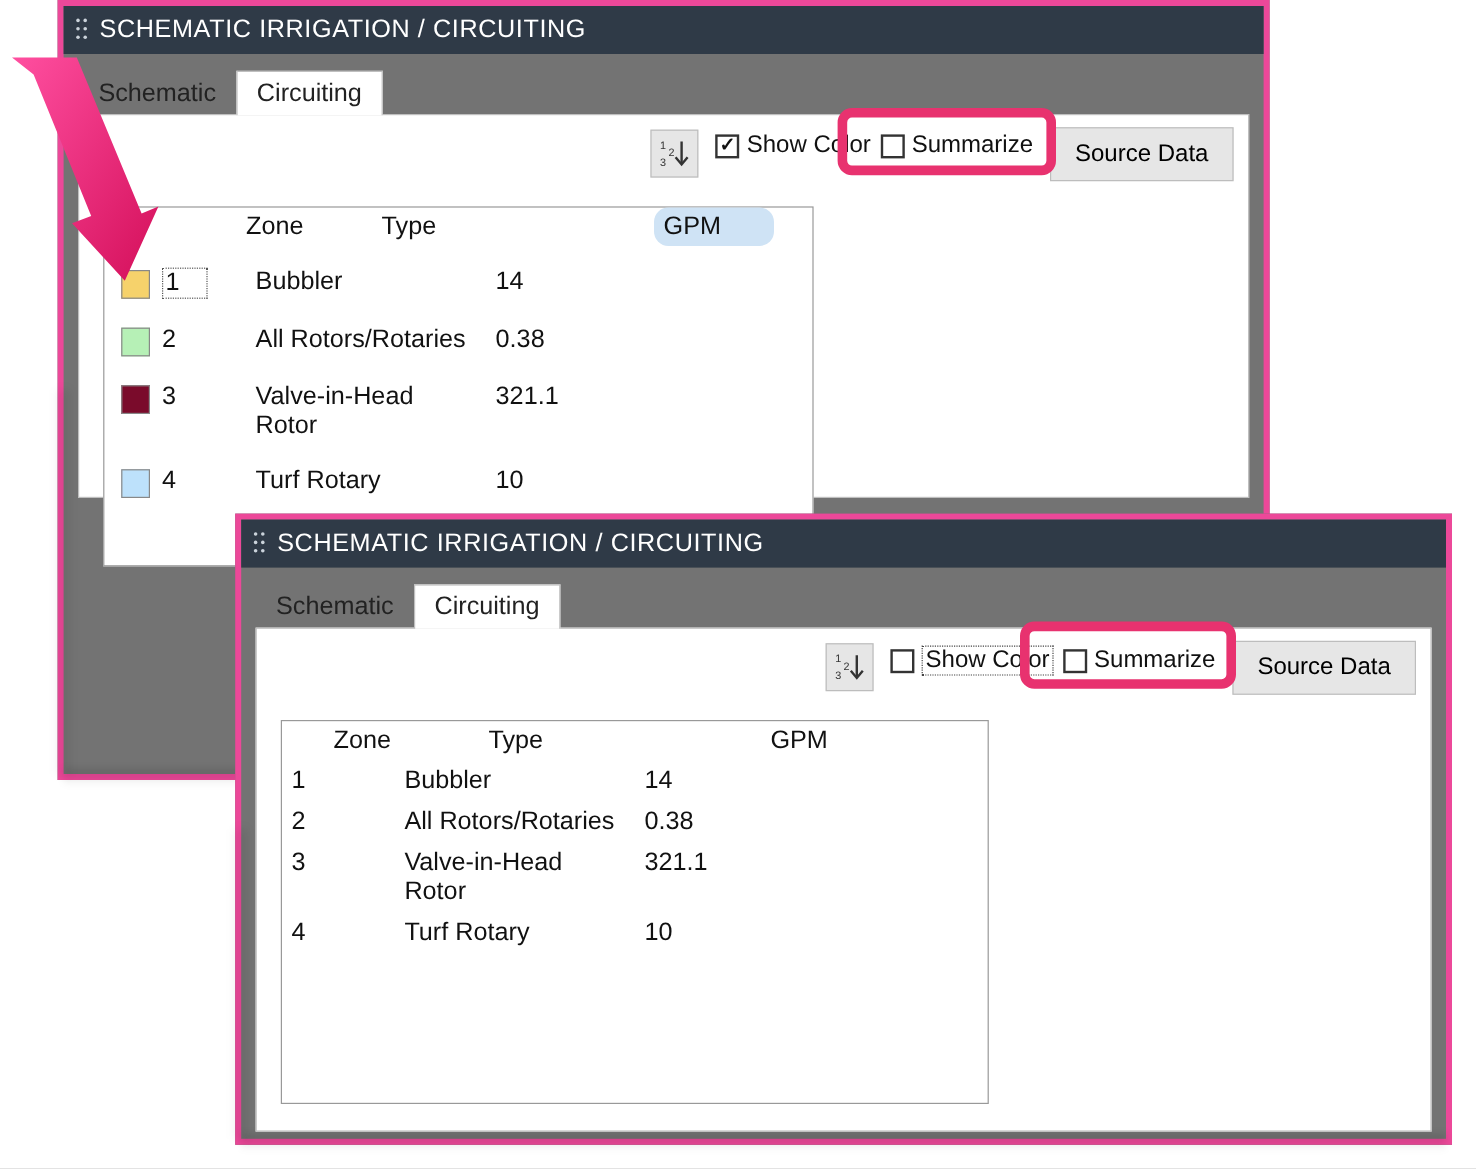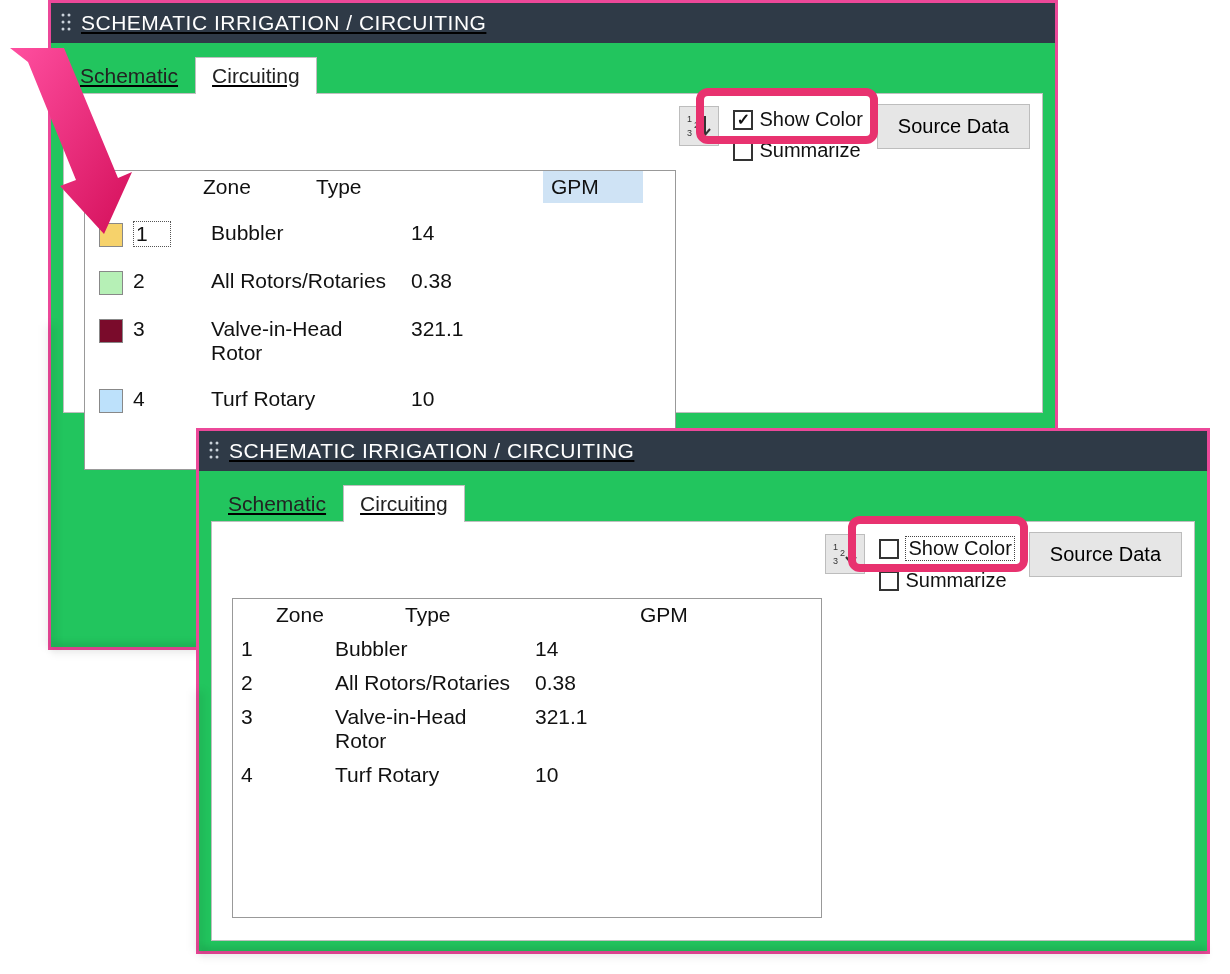--- a/index.html
+++ b/index.html
@@ -9,23 +9,22 @@
     font-size: 20px;
     background: #fff;
     width: 1230px;
     height: 974px;
     position: relative;
     overflow: hidden;
   }
 
   .panel {
     position: absolute;
-    background: #22c55e;
-    border: 3px solid #ec4899;
-    text-decoration: underline;
+    background: #737373;
+    border: 5px solid #ec4899;
   }
   .panel-header {
     background: #2f3a47;
     color: #fff;
     height: 40px;
     display: flex;
     align-items: center;
     padding: 0 10px;
     font-size: 21px;
     font-weight: 400;
@@ -87,21 +86,21 @@
     justify-content: center;
     font-size: 13px;
     line-height: 1;
     cursor: pointer;
     margin-top: 4px;
   }
   .sort-btn svg { width: 28px; height: 28px; }
 
   .checkbox-group {
     display: flex;
-    flex-direction: column;
+    flex-direction: row;
     gap: 8px;
     padding-top: 6px;
   }
   .checkbox-row {
     display: flex;
     align-items: center;
     gap: 6px;
     font-size: 20px;
     color: #111;
     cursor: pointer;
@@ -152,21 +151,21 @@
     display: flex;
   }
   .zone-table .cell {
     padding: 4px 8px;
     font-size: 21px;
     color: #111;
   }
   .col-swatch { width: 40px; }
   .col-zone  { width: 78px; }
   .col-type  { width: 200px; }
-  .col-gpm   { width: 100px; }
+  .col-gpm   { width: 100px; border-radius: 12px; }
   .head-row .cell { font-weight: 400; margin-left: 35px; }
   .gpm-header-hl { background: #cfe3f5; }
 
   .swatch {
     width: 24px;
     height: 24px;
     border: 1px solid #888;
     margin: 2px 0 0 6px;
   }
   .zone-focus {

